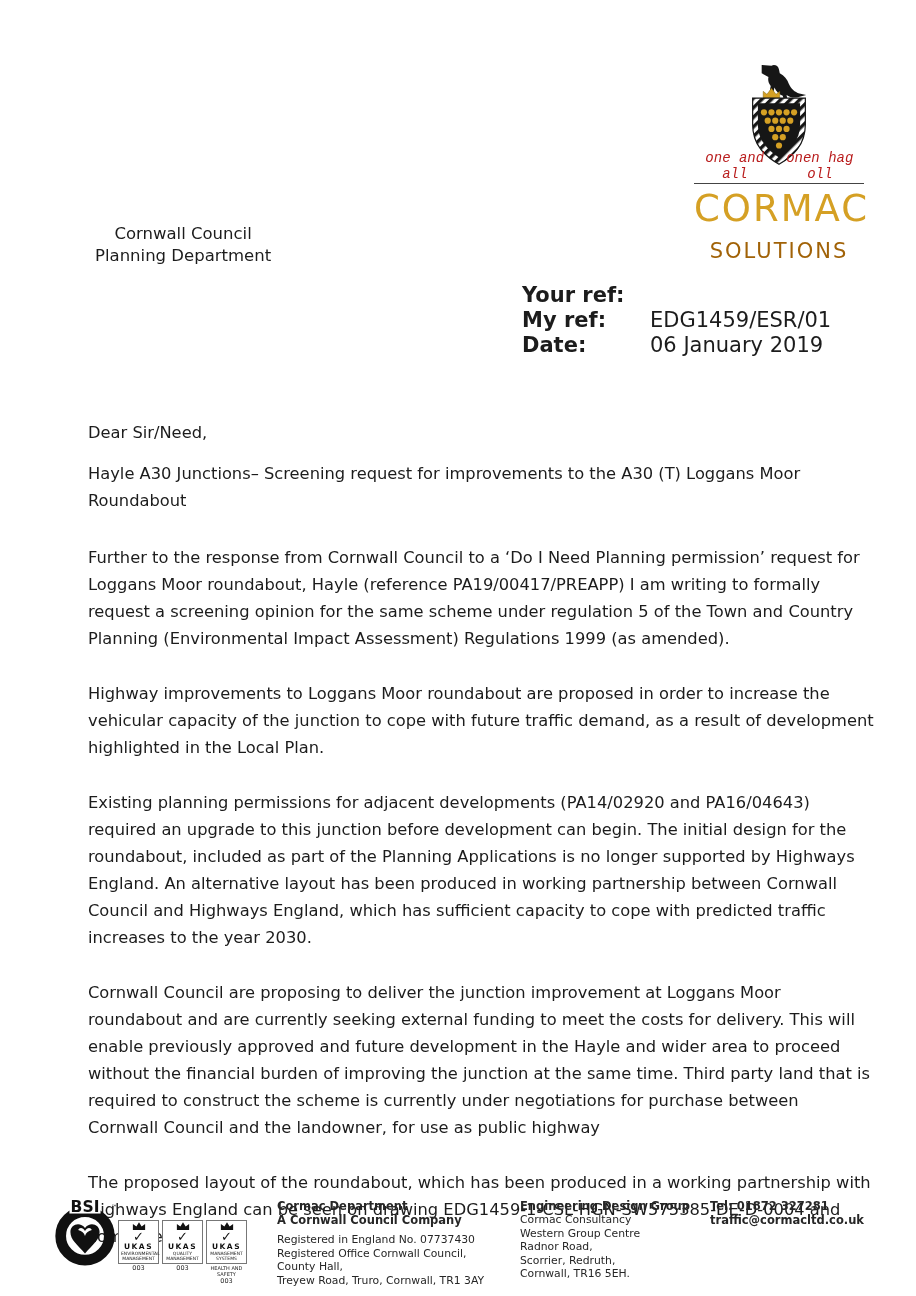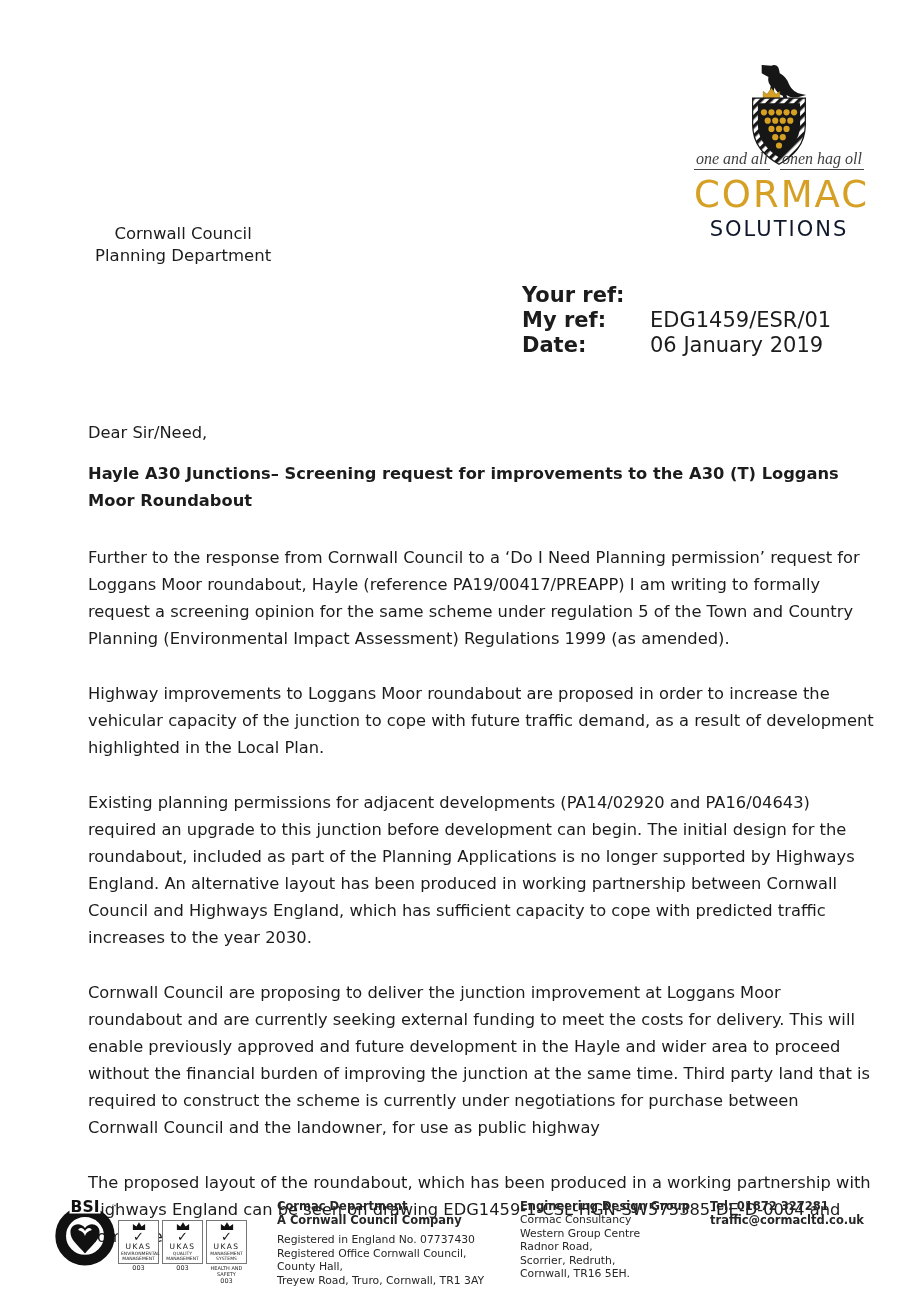--- a/index.html
+++ b/index.html
@@ -7,44 +7,44 @@
   .page {
     position:relative; width:916px; height:1296px; margin:0 auto;
     background:#ffffff; overflow:hidden;
     font-family:"DejaVu Sans","Liberation Sans",sans-serif; color:#1c1c1c;
   }
   
   .logo { position:absolute; top:56px; right:52px; width:170px; text-align:center; }
   .logo svg.crest { display:block; margin:0 auto; }
   .motto-row { display:flex; justify-content:space-between; margin-top:-24px; position:relative; z-index:1; }
   .motto {
-    font-family:Liberation Serif, serif; font-style:italic;
-    font-size:16px; color:#404040; border-bottom:1px solid #444; padding:0 2px 1px 2px;
+    font-family:Liberation Mono, monospace; font-style:italic;
+    font-size:14px; color:#b91c1c; border-bottom:1px solid #444; padding:0 2px 1px 2px;
   }
   .brand1 { margin-top:6px; font-size:37px; letter-spacing:2px; color:#d5a024; line-height:1;text-align:right; }
-  .brand2 { margin-top:6px; font-size:21px; letter-spacing:2px; color:#0f172a; line-height:1; }
+  .brand2 { margin-top:14px; font-size:21px; letter-spacing:2px; color:#a16207; line-height:1; }
   
   .recipient { position:absolute; top:223px; left:95px; font-size:16.5px; line-height:22px;text-align:center; }
   .refs { position:absolute; top:283px; left:522px; font-size:21px; line-height:25px; }
   .ref-row { white-space:nowrap; }
   .ref-label { display:inline-block; width:128px; font-weight:bold; }
   
   .letter-body { position:absolute; top:419px; left:88px; width:786px; font-size:16.3px; line-height:27px; }
   .letter-body p { margin-bottom:28px; }
   .salutation { margin-bottom:14px !important; }
-  .subject { font-weight:bold; margin-bottom:30px !important; }
+  .subject { font-weight:normal; margin-bottom:30px !important; }
   
   .footer { position:absolute; top:1192px; left:45px; right:8px; height:96px; font-size:11px; color:#262626; }
   .bsi { position:absolute; left:5px; top:3px; }
   .ukas-row { position:absolute; left:73px; top:28px; display:flex; gap:3px; }
   .ukas-badge { width:41px; text-align:center; }
   .ukas-box { border:1px solid #777; background:#fff; padding:1px 0 2px 0; }
   .ukas-box .crown { display:block; margin:0 auto; }
   .ukas-check { font-size:13px; font-weight:bold; line-height:11px; color:#111; }
-  .ukas-title { font-size:7.5px; font-weight:normal; letter-spacing:1.5px; color:#111; }
+  .ukas-title { font-size:7.5px; font-weight:bold; letter-spacing:1.5px; color:#111; }
   .ukas-sub { font-size:5px; line-height:5px; color:#222; transform:scale(.9); }
   .ukas-note { font-size:5px; line-height:6px; margin-top:1px; }
   .ukas-num { font-size:6.5px; line-height:7px; margin-top:1px; }
   .fcol { position:absolute; top:7px; line-height:14px; }
   .fcol-company { left:232px; width:230px; }
   .fcol-eng { left:475px; width:185px; }
   .fcol-contact { left:665px; width:210px; }
   .fbold { font-weight:bold; font-size:11.5px; line-height:14px; }
   .fgap { height:6px; }
   .fsmall { font-size:10.8px; line-height:13.5px; }

